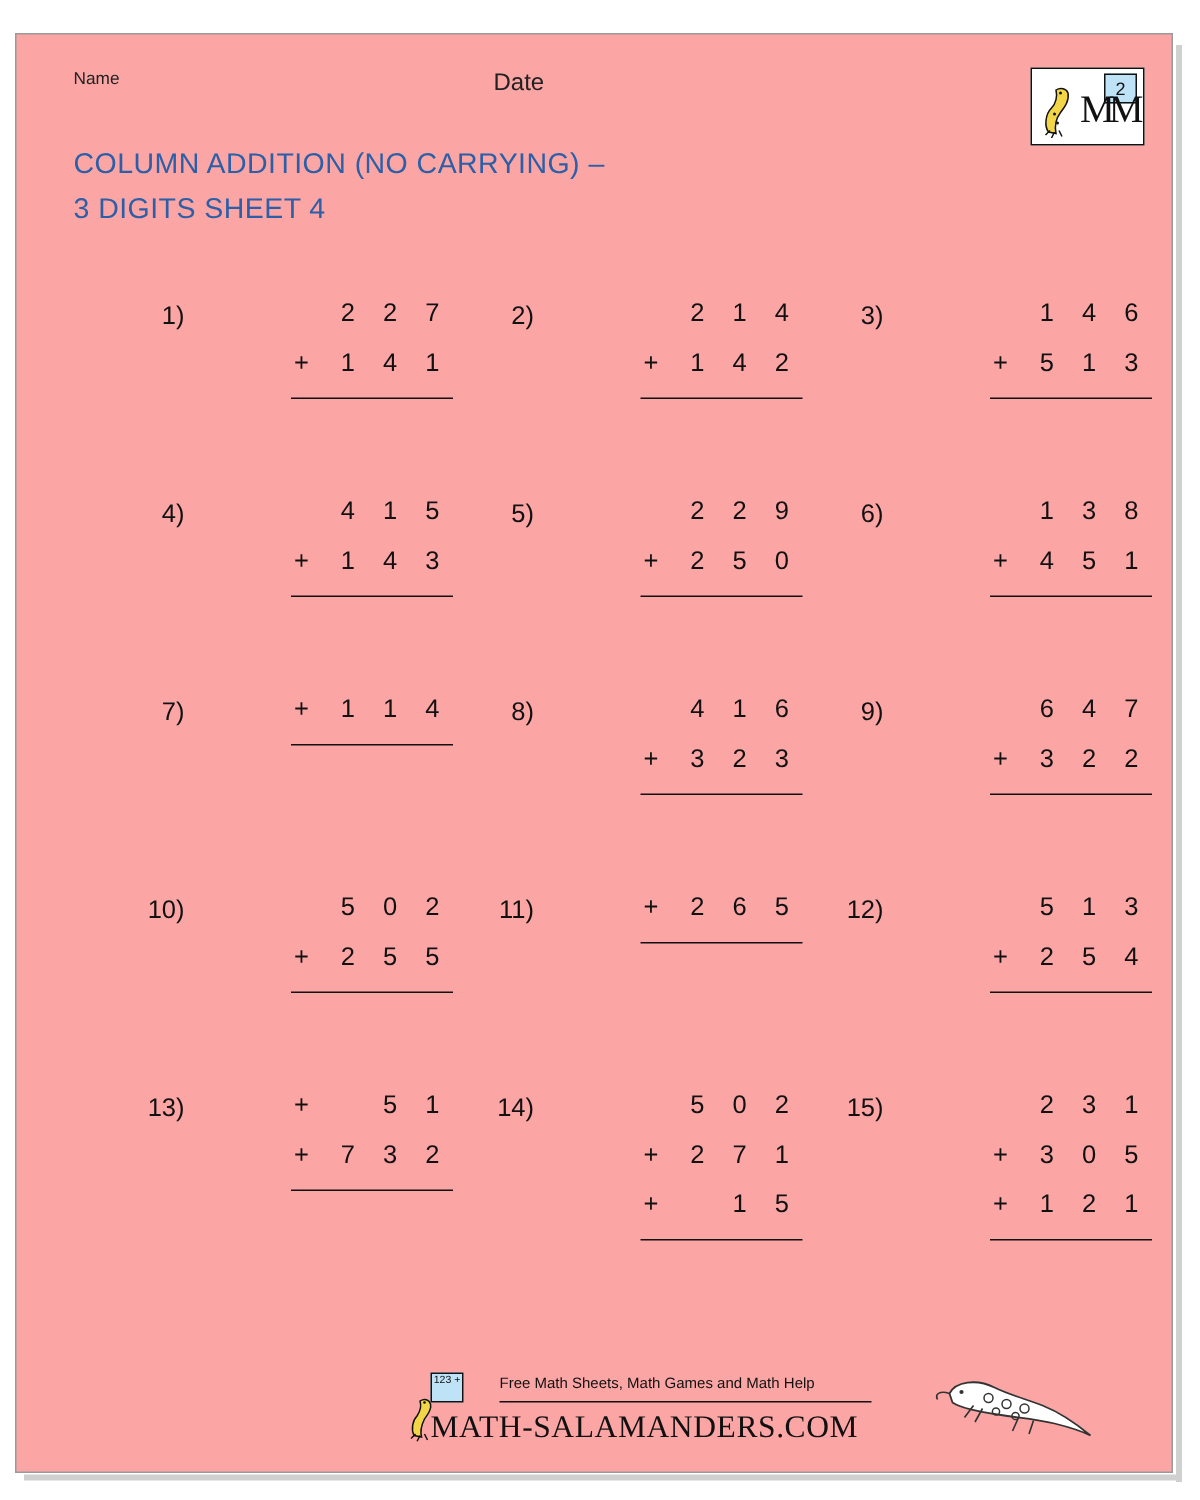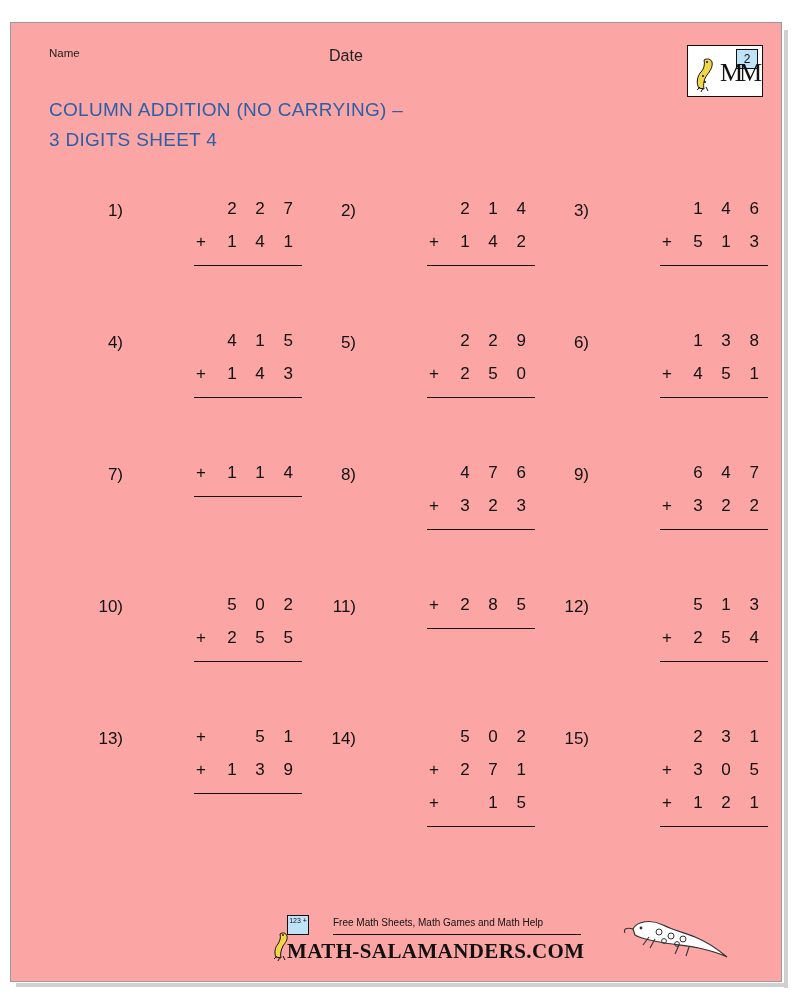--- a/index.html
+++ b/index.html
@@ -222,21 +222,20 @@
     background: #111;
   }
   .foot-url {
     position: absolute;
     left: 276px;
     top: 36px;
     font-size: 21px;
     font-family: "Liberation Serif", serif;
     color: #111;
     letter-spacing: .4px;
-    font-weight: bold;
   }
   .lizard {
     position: absolute;
     left: 608px;
     top: 888px;
     width: 120px;
     height: 56px;
   }
 </style>
 </head>
@@ -368,21 +367,21 @@
             <div class="digits">1 1 4</div>
           </div>
           <div class="line"></div>
         </div>
       </div>
       <div class="prob">
         <div class="pnum">8)</div>
         <div class="stack">
           <div class="line">
             <div class="op"></div>
-            <div class="digits">4 7 6</div>
+            <div class="digits">4 1 6</div>
           </div>
           <div class="line ruled">
             <div class="op">+</div>
             <div class="digits">3 2 3</div>
           </div>
           <div class="line"></div>
         </div>
       </div>
       <div class="prob">
         <div class="pnum">9)</div>
@@ -413,21 +412,21 @@
             <div class="digits">2 5 5</div>
           </div>
           <div class="line"></div>
         </div>
       </div>
       <div class="prob">
         <div class="pnum">11)</div>
         <div class="stack">
           <div class="line ruled">
             <div class="op">+</div>
-            <div class="digits">2 8 5</div>
+            <div class="digits">2 6 5</div>
           </div>
           <div class="line"></div>
         </div>
       </div>
       <div class="prob">
         <div class="pnum">12)</div>
         <div class="stack">
           <div class="line">
             <div class="op"></div>
             <div class="digits">5 1 3</div>
@@ -444,21 +443,21 @@
     <div class="row">
       <div class="prob">
         <div class="pnum">13)</div>
         <div class="stack">
           <div class="line">
             <div class="op">+</div>
             <div class="digits">5 1</div>
           </div>
           <div class="line ruled">
             <div class="op">+</div>
-            <div class="digits">1 3 9</div>
+            <div class="digits">7 3 2</div>
           </div>
           <div class="line"></div>
         </div>
       </div>
       <div class="prob">
         <div class="pnum">14)</div>
         <div class="stack">
           <div class="line">
             <div class="op"></div>
             <div class="digits">5 0 2</div>

